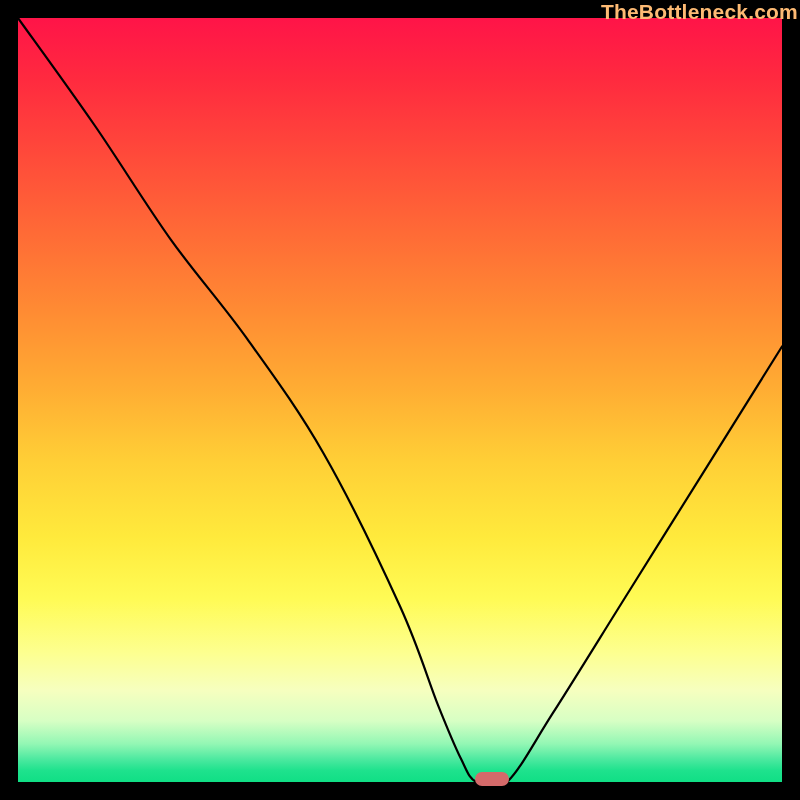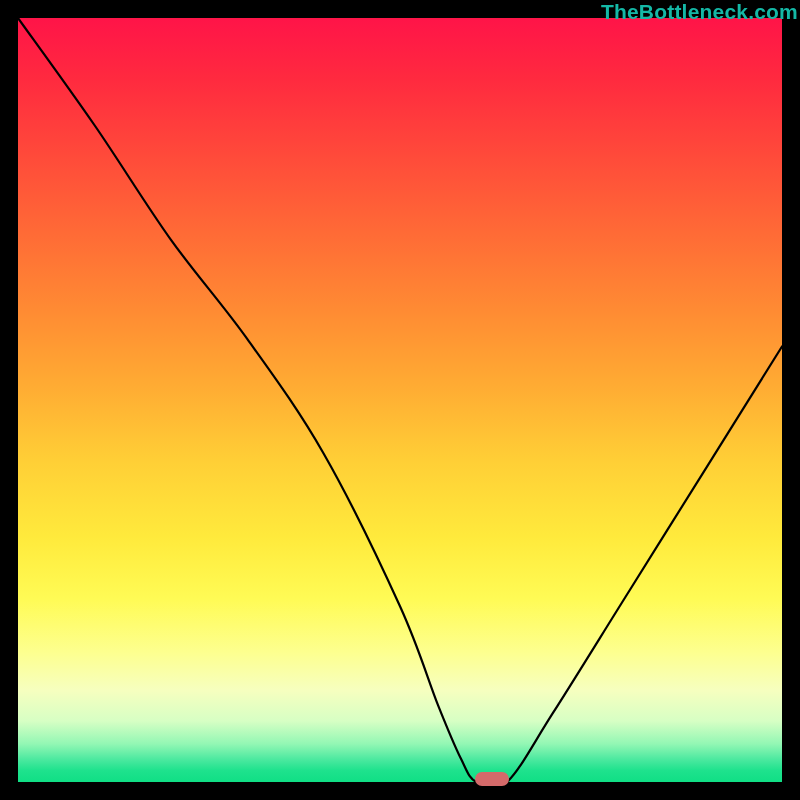--- a/index.html
+++ b/index.html
@@ -39,21 +39,21 @@
       #93f7b4 95%,
       #4de9a0 97%,
       #1ee28d 98.5%,
       #10df85 100%
     );
   }
   .watermark {
     position: absolute;
     top: 0;
     right: 2px;
-    color: #14b8a6;
+    color: #fdba74;
     font-size: 21px;
     font-weight: 600;
     letter-spacing: 0.2px;
   }
   svg.curve {
     position: absolute;
     inset: 0;
     width: 100%;
     height: 100%;
   }

